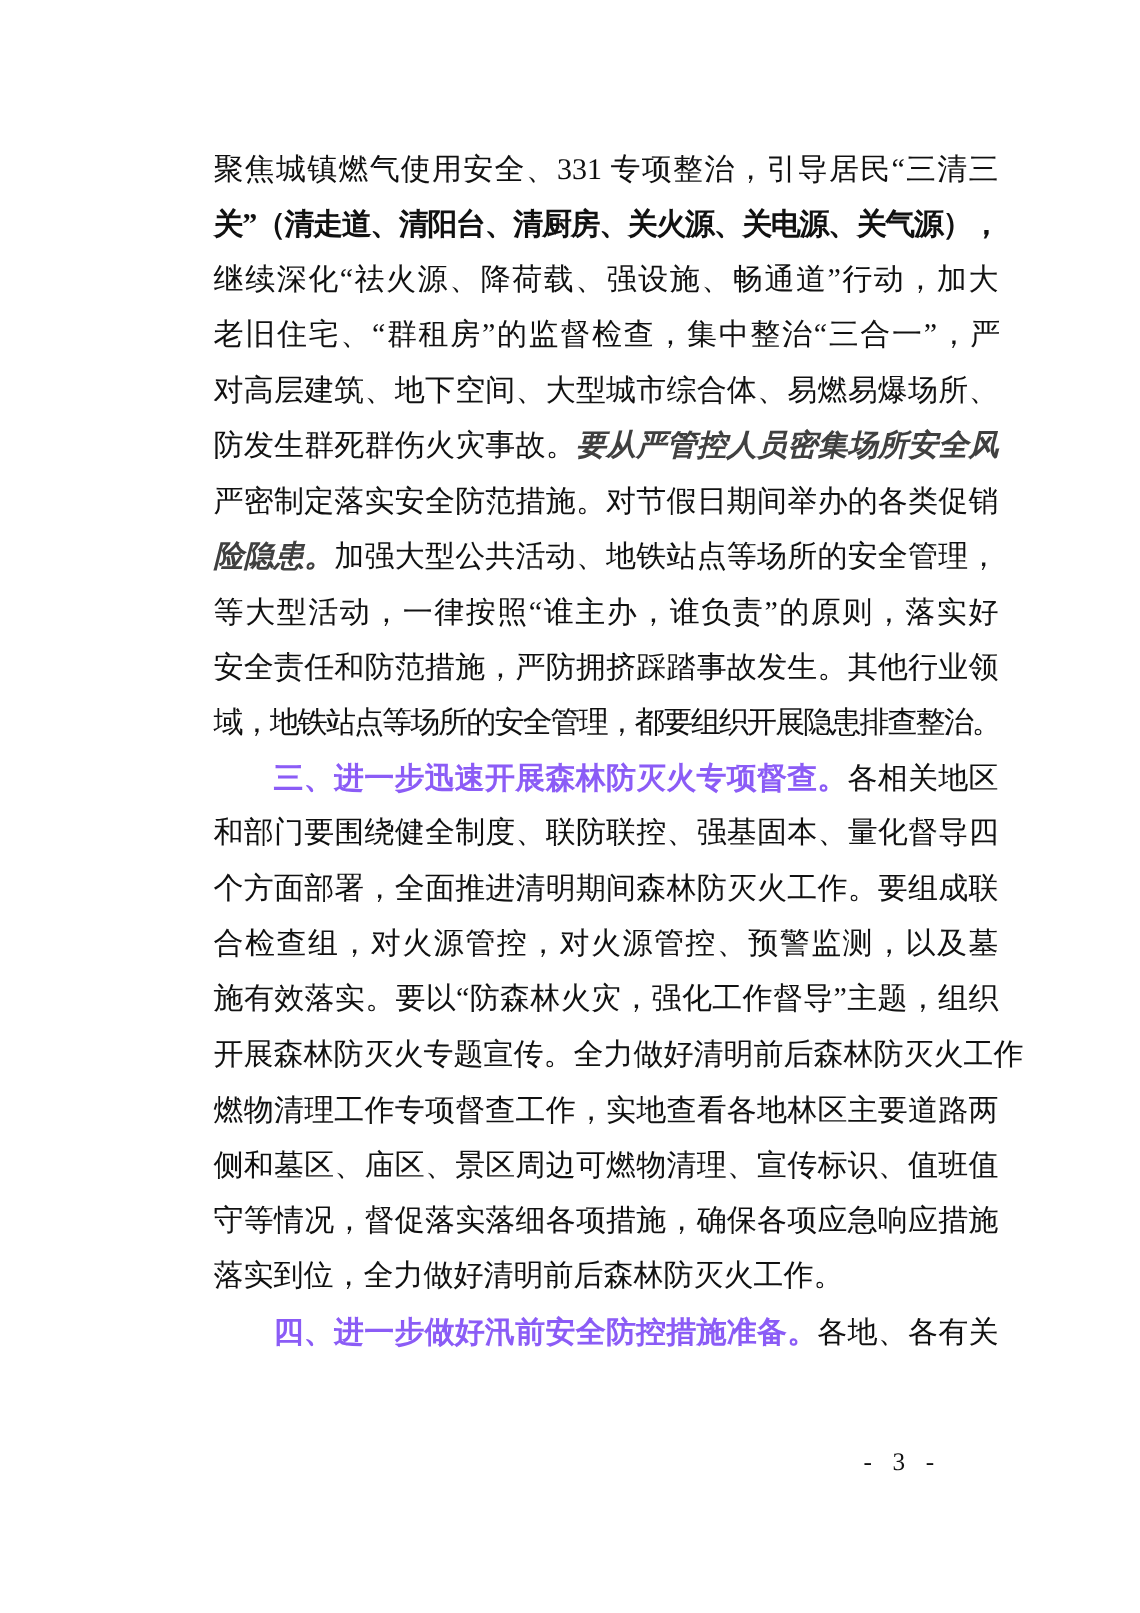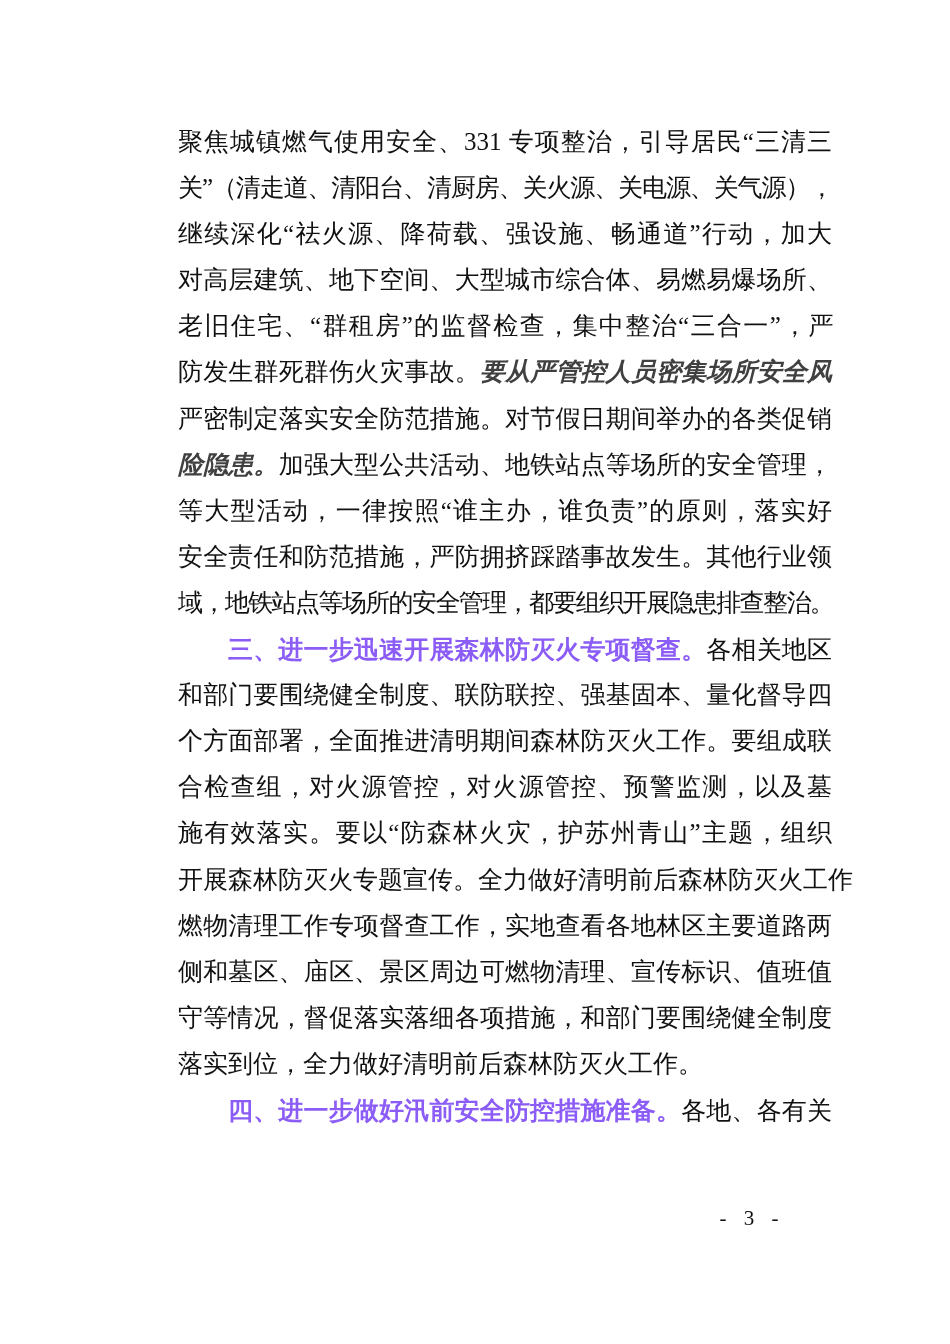--- a/index.html
+++ b/index.html
@@ -36,21 +36,21 @@
     font-size: 25px;
     font-weight: normal;
     color: #111111;
     white-space: nowrap;
     text-align: justify;
     text-align-last: justify;
     text-justify: inter-character;
     overflow: visible;
   }
   .line.tight { letter-spacing: -1.6px; }
-  .line.tighter { letter-spacing: -2.3px; }
+  .line.tighter { letter-spacing: -2.3px; font-weight: bold; }
   .line.indent { padding-left: 50px; }
   .line.last { text-align-last: left; }
   .emph {
     font-family: "Liberation Serif", "DejaVu Serif", serif;
     font-weight: bold;
     color: #404040;
     font-style: italic;
   }
   .heading {
     font-family: "Liberation Sans", "DejaVu Sans", sans-serif;
@@ -76,40 +76,40 @@
 </head>
 <body>
 
 <div class="page">
   <div class="doc">
 
     <div>
       <div class="line"><span>聚焦城镇燃气使用安全、331 专项整治，引导居民“三清三</span></div>
       <div class="line tighter"><span>关”（清走道、清阳台、清厨房、关火源、关电源、关气源），</span></div>
       <div class="line"><span>继续深化“祛火源、降荷载、强设施、畅通道”行动，加大</span></div>
+      <div class="line tight"><span>老旧住宅、“群租房”的监督检查，集中整治“三合一”，严</span></div>
       <div class="line"><span>对高层建筑、地下空间、大型城市综合体、易燃易爆场所、</span></div>
-      <div class="line tight"><span>老旧住宅、“群租房”的监督检查，集中整治“三合一”，严</span></div>
       <div class="line"><span>防发生群死群伤火灾事故。</span><span class="emph">要从严管控人员密集场所安全风</span></div>
       <div class="line"><span>严密制定落实安全防范措施。对节假日期间举办的各类促销</span></div>
       <div class="line"><span class="emph">险隐患。</span><span>加强大型公共活动、地铁站点等场所的安全管理，</span></div>
       <div class="line"><span>等大型活动，一律按照“谁主办，谁负责”的原则，落实好</span></div>
       <div class="line"><span>安全责任和防范措施，严防拥挤踩踏事故发生。其他行业领</span></div>
       <div class="line tight"><span>域，地铁站点等场所的安全管理，都要组织开展隐患排查整治。</span></div>
     </div>
 
     <div>
       <div class="line indent"><span class="heading">三、进一步迅速开展森林防灭火专项督查。</span><span>各相关地区</span></div>
       <div class="line"><span>和部门要围绕健全制度、联防联控、强基固本、量化督导四</span></div>
       <div class="line"><span>个方面部署，全面推进清明期间森林防灭火工作。要组成联</span></div>
       <div class="line"><span>合检查组，对火源管控，对火源管控、预警监测，以及墓</span></div>
-      <div class="line"><span>施有效落实。要以“防森林火灾，护苏州青山”主题，组织</span></div>
+      <div class="line"><span>施有效落实。要以“防森林火灾，强化工作督导”主题，组织</span></div>
       <div class="line"><span>开展森林防灭火专题宣传。全力做好清明前后森林防灭火工作</span></div>
       <div class="line"><span>燃物清理工作专项督查工作，实地查看各地林区主要道路两</span></div>
       <div class="line"><span>侧和墓区、庙区、景区周边可燃物清理、宣传标识、值班值</span></div>
-      <div class="line"><span>守等情况，督促落实落细各项措施，和部门要围绕健全制度</span></div>
+      <div class="line"><span>守等情况，督促落实落细各项措施，确保各项应急响应措施</span></div>
       <div class="line last"><span>落实到位，全力做好清明前后森林防灭火工作。</span></div>
     </div>
 
     <div>
       <div class="line indent"><span class="heading">四、进一步做好汛前安全防控措施准备。</span><span>各地、各有关</span></div>
     </div>
 
   </div>
 
   <div class="page-number">- 3 -</div>

